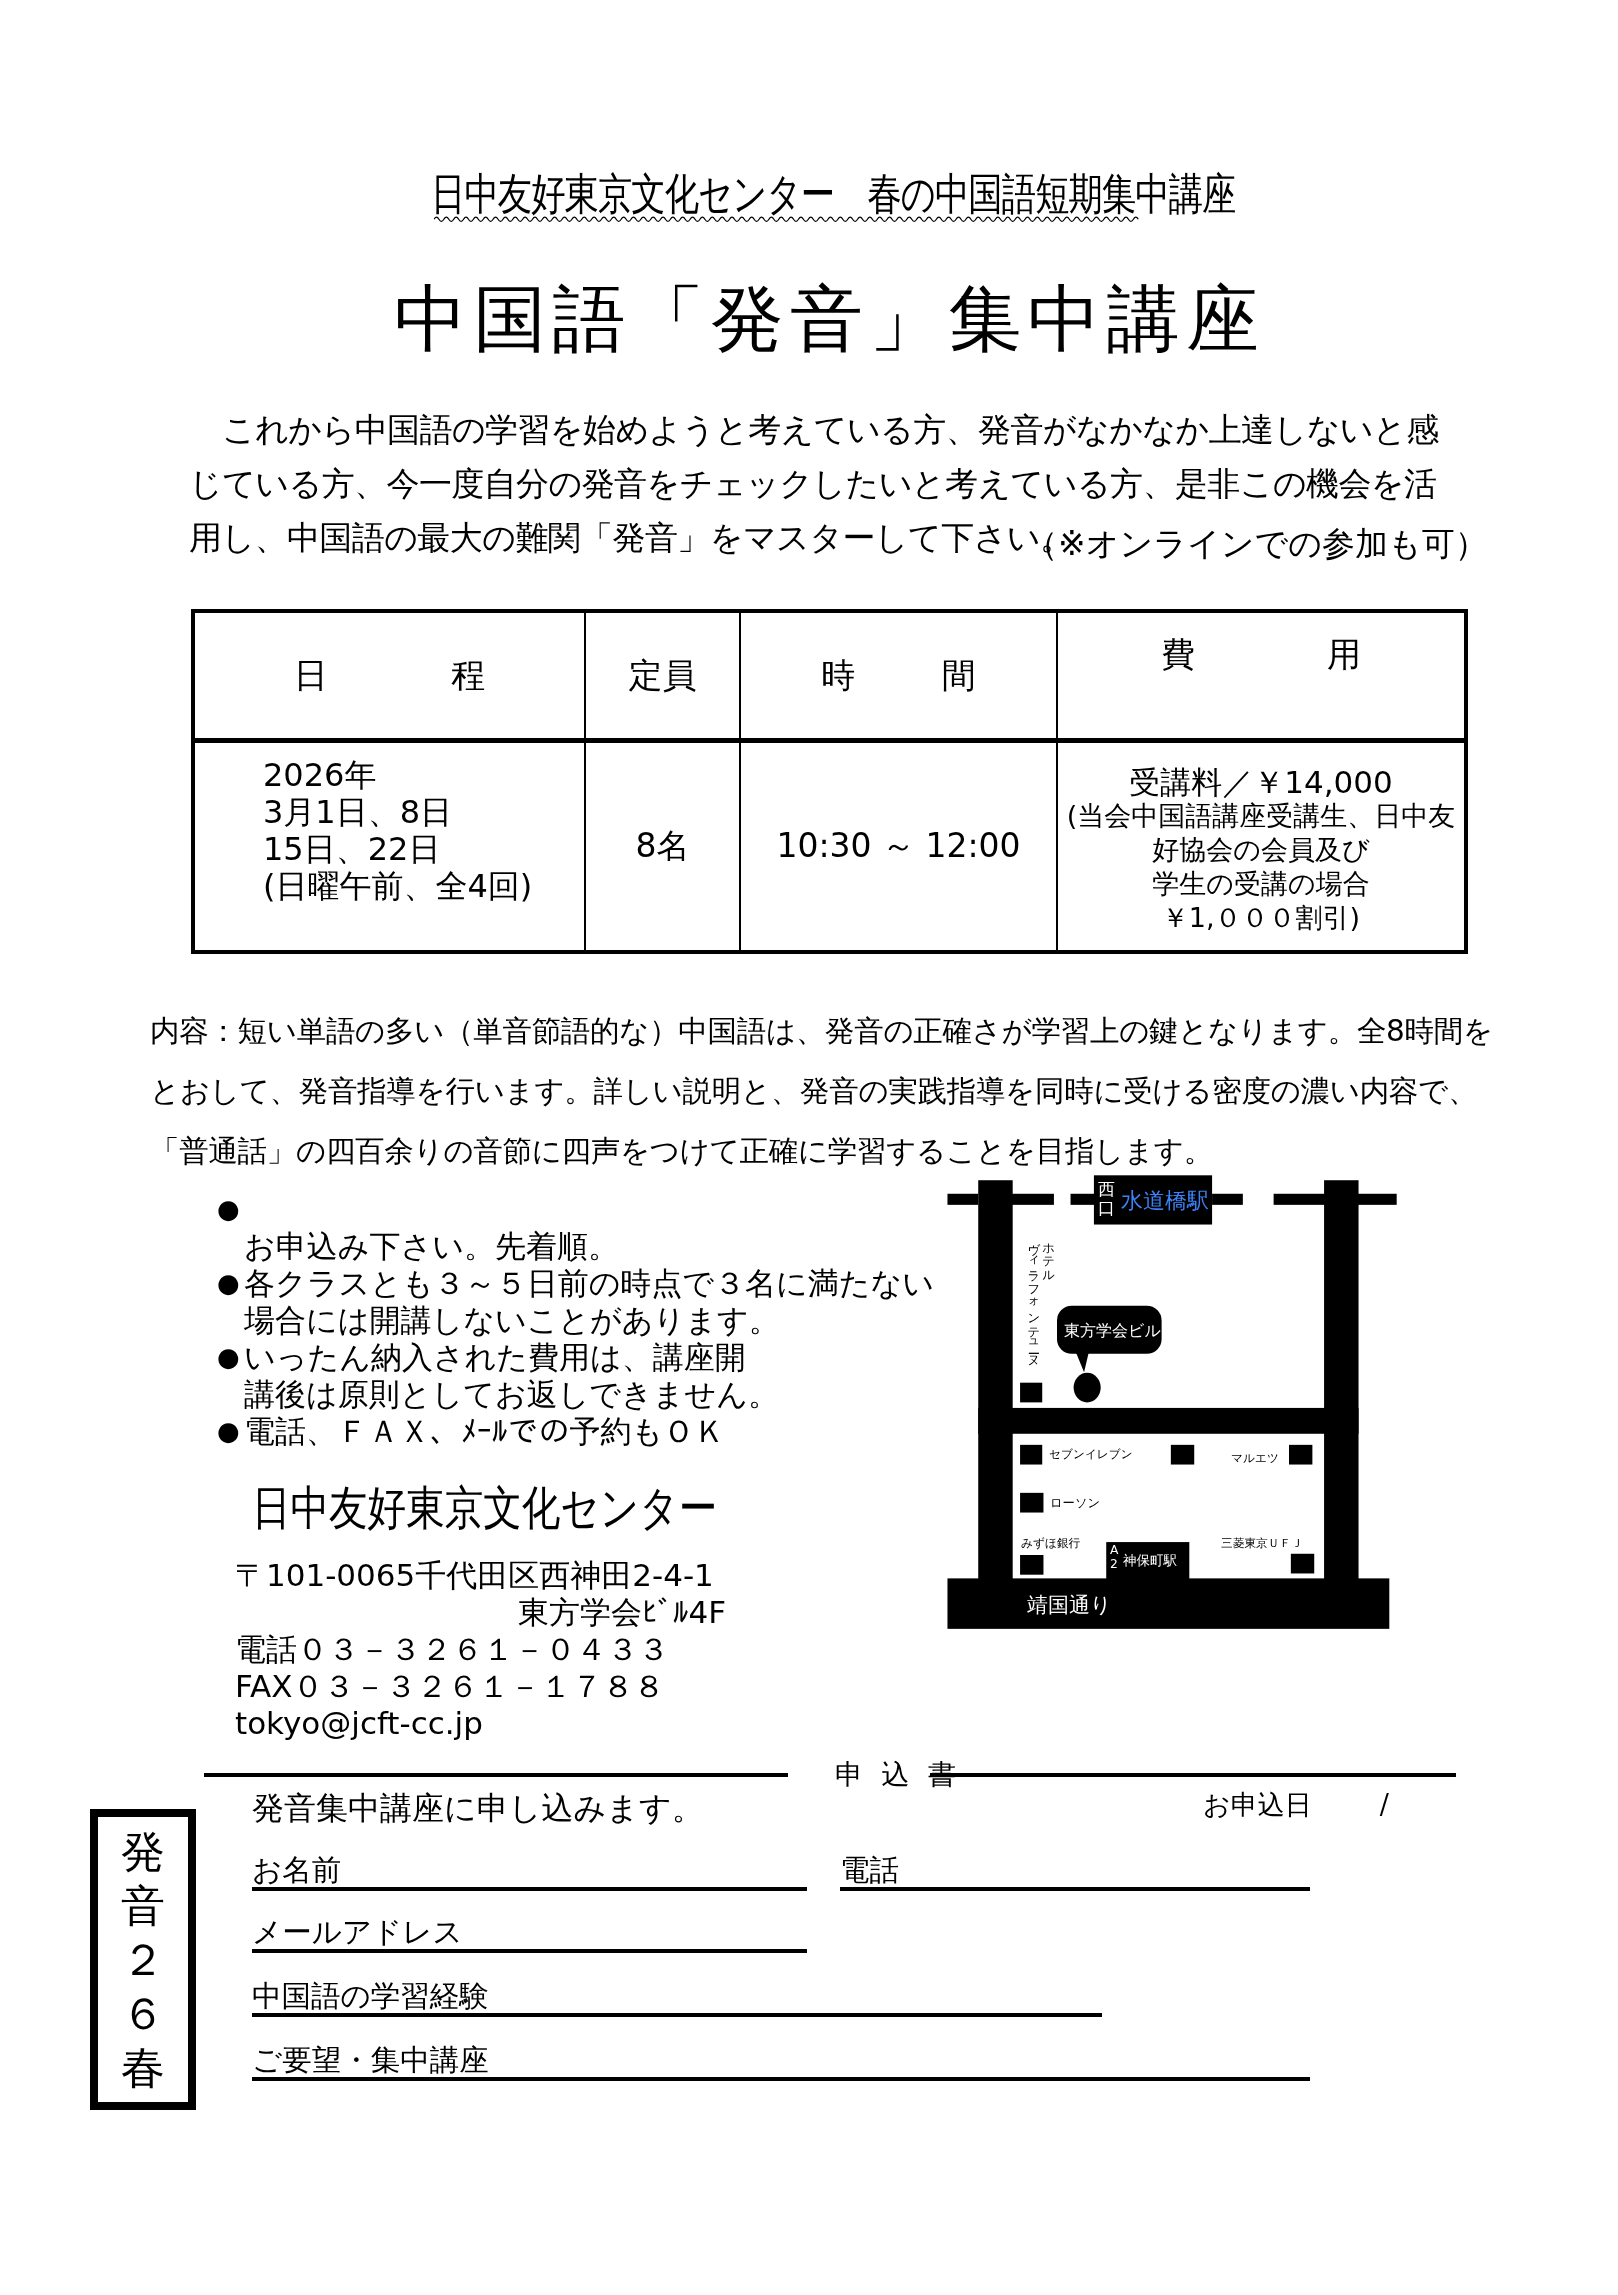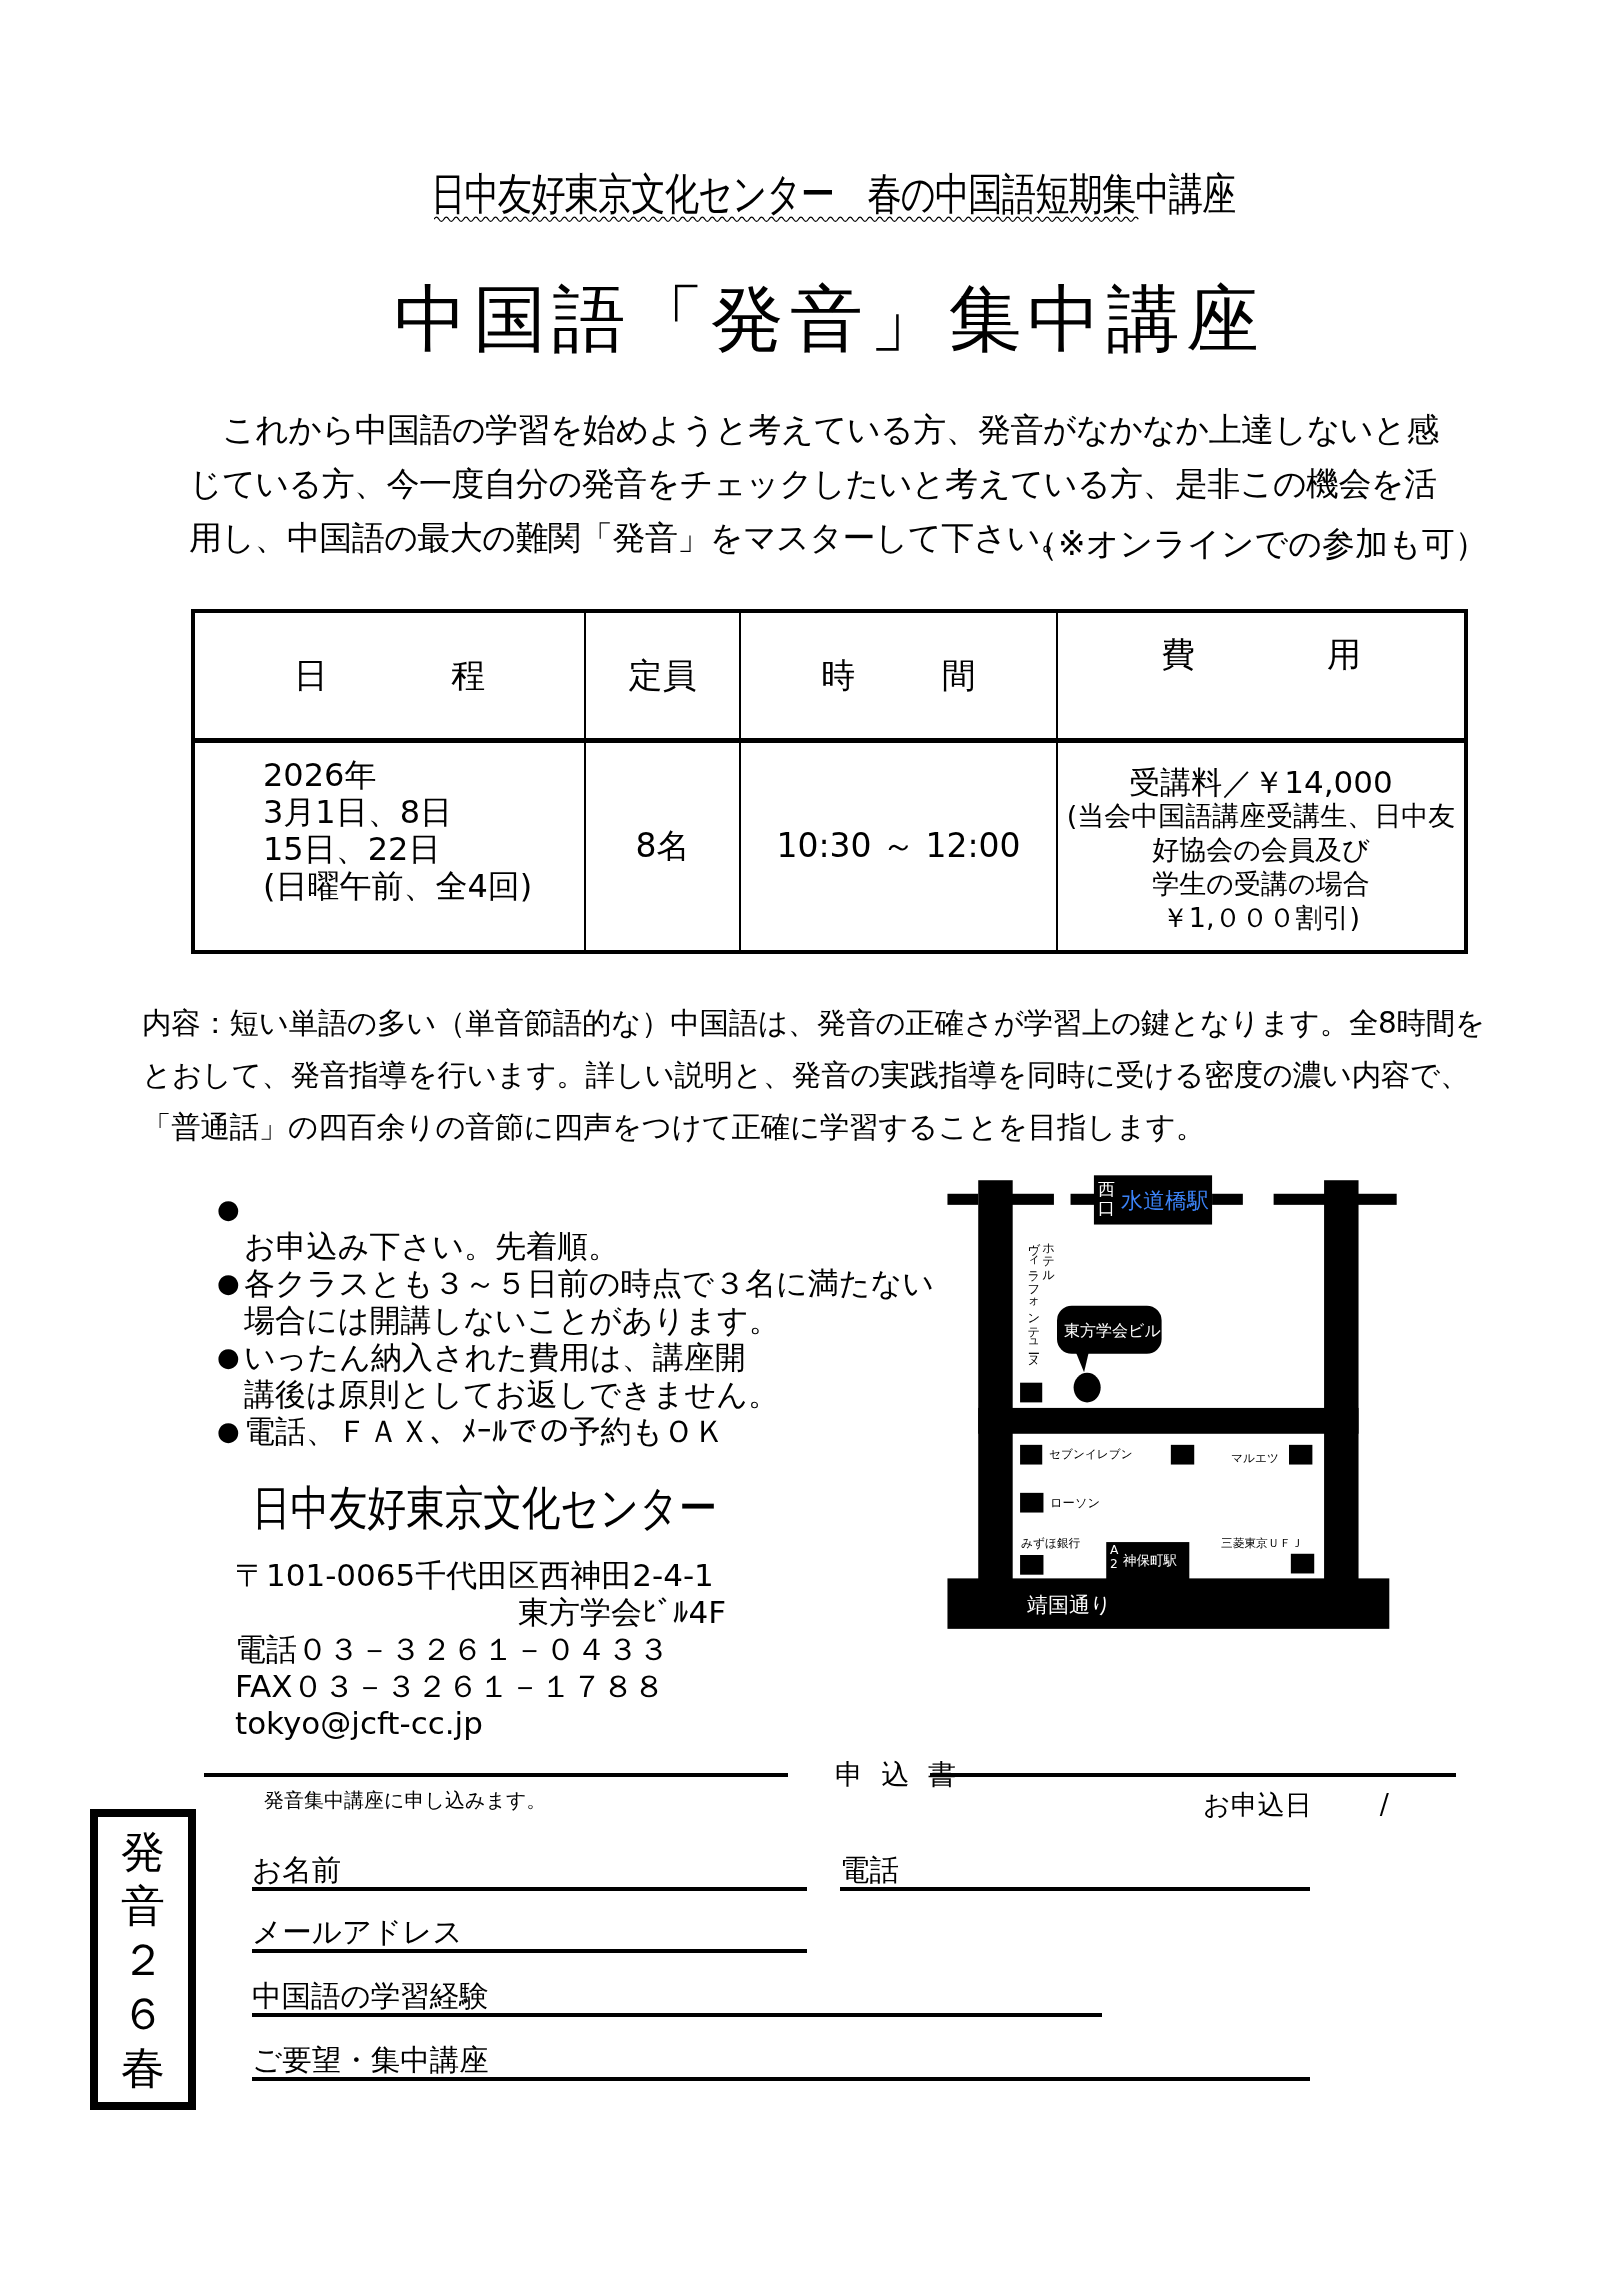--- a/index.html
+++ b/index.html
@@ -31,21 +31,21 @@
          padding:0 37px; box-sizing:border-box; }
   .hdr.fee { align-items:flex-start; padding-top:18.5px; }
   .dates { font-size:32px; line-height:37px; padding:13.5px 0 0 68px; }
   .center { display:flex; align-items:center; justify-content:center; font-size:33px; }
   .fee-body { font-size:27px; line-height:34px; text-align:center; padding-top:21.5px; }
   .fee-body .main { font-size:31px; }
 
   
   .desc { left:142px; top:997px; width:1341px; font-size:29.5px; line-height:52px;
           letter-spacing:-0.3px; }
-  .desc p { margin:0; white-space:nowrap; }
+  .desc p { margin:8px; white-space:nowrap; }
 
   
   .notes { left:217px; top:1191px; font-size:31px; line-height:37px; }
   .notes .item { display:flex; }
   .notes .bullet { width:27px; font-size:26px; }
   .notes .line2 { padding-left:27px; }
 
   
   .org-name { left:252px; top:1477px; font-size:47px; transform:scaleX(0.82);
               transform-origin:left top; white-space:nowrap; }
@@ -53,21 +53,21 @@
   .contact div { white-space:nowrap; }
   .contact .bldg { padding-left:283px; }
 
   
   .map { left:935px; top:1163px; width:468px; height:480px; }
 
   
   .form-header { left:124px; top:1760px; width:1332px; height:24.6px; }
   .form-header .line { position:absolute; top:13px; height:3.7px; background:#000; }
   .form-header .label { position:absolute; left:711px; top:-3.7px; font-size:28px; letter-spacing:18.5px; }
-  .form-intro { left:252px; top:1787px; font-size:20px; white-space:nowrap;margin-left:12px; }
+  .form-intro { left:252px; top:1787px; font-size:32px; white-space:nowrap; }
   .form-date { left:1203px; top:1787px; font-size:27px; white-space:nowrap; font-family:"DejaVu Serif",serif; }
   .form-date .slash { margin-left:68px; }
   .field { position:absolute; border-bottom:4.3px solid #000; font-size:29.5px; padding-bottom:0; line-height:34px; }
 
   .vert-box { left:90px; top:1809px; width:106px; height:301px; border:8px solid #000;
               box-sizing:border-box; display:flex; flex-direction:column; align-items:center;
               justify-content:center; font-family:"DejaVu Serif","Liberation Serif",serif;
               font-size:44px; line-height:54px; }
   .vert-box span { display:block; }
 </style>

